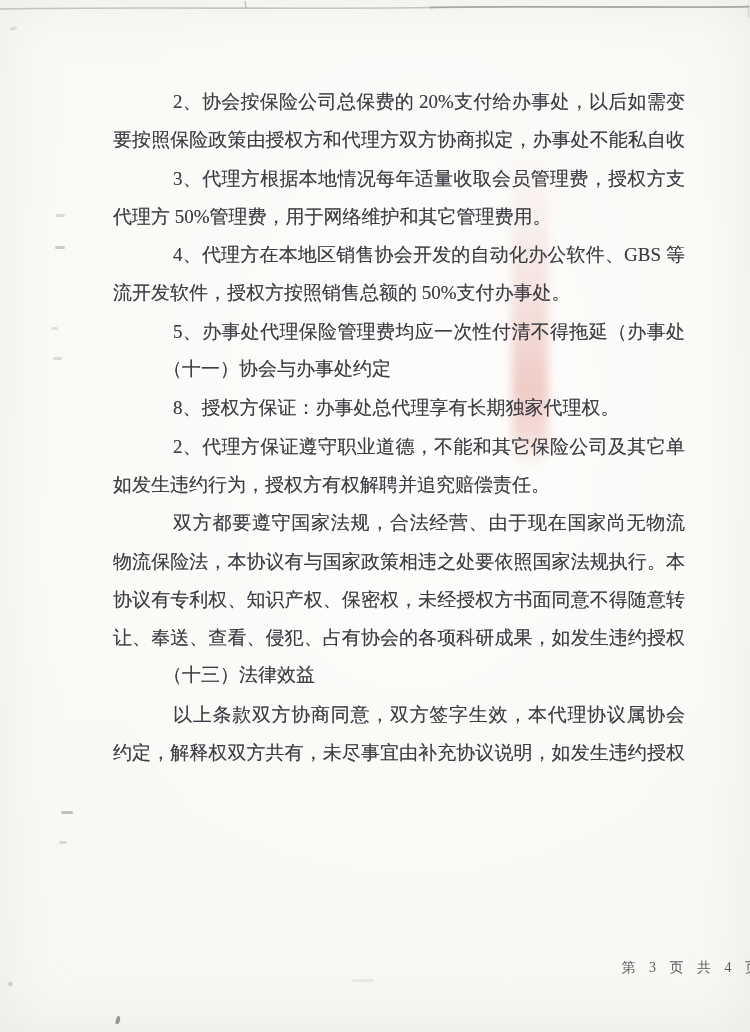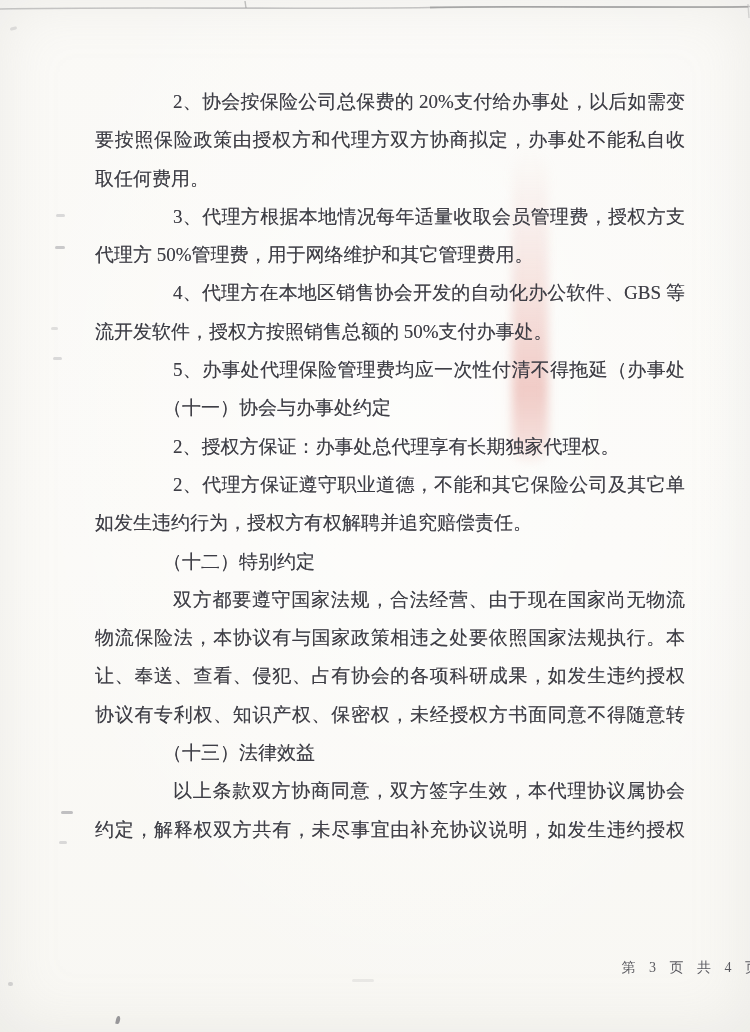--- a/index.html
+++ b/index.html
@@ -32,22 +32,22 @@
     overflow: hidden;
     white-space: nowrap;
   }
   .line.fill {
     white-space: normal;
     text-align: justify;
     text-align-last: justify;
     text-justify: inter-character;
   }
   .line.item    { text-indent: 78px; }
-  .line.heading { text-indent: 68px; }
-  .line.cont    { text-indent: 0; }
+  .line.heading { text-indent: 68px; font-family: Liberation Mono, monospace; }
+  .line.cont    { text-indent: 0; margin-left: 18px; }
   
   .footer {
     position: absolute;
     top: 955px; left: 14px;
     width: 750px; height: 26px;
     line-height: 26px;
     text-align: right;
     font-size: 14px;
     letter-spacing: 5px;
     color: var(--ink, #3e3e46);
@@ -118,35 +118,33 @@
   <div class="speck s5"></div>
   <div class="speck s6"></div>
   <div class="speck s7"></div>
   <div class="speck s8"></div>
   <div class="speck s9"></div>
   <div class="comma-mark"></div>
 
   <div class="doc">
       <div class="line item fill">2、协会按保险公司总保费的 20%支付给办事处，以后如需变更</div>
       <div class="line cont fill">要按照保险政策由授权方和代理方双方协商拟定，办事处不能私自收</div>
-      <div class="line cont">取任何费用。</div>
       <div class="line item fill">3、代理方根据本地情况每年适量收取会员管理费，授权方支付</div>
       <div class="line cont">代理方 50%管理费，用于网络维护和其它管理费用。</div>
       <div class="line item fill">4、代理方在本地区销售协会开发的自动化办公软件、GBS 等物</div>
       <div class="line cont">流开发软件，授权方按照销售总额的 50%支付办事处。</div>
       <div class="line item fill">5、办事处代理保险管理费均应一次性付清不得拖延（办事处不</div>
       <div class="line heading">（十一）协会与办事处约定</div>
-      <div class="line item">2、授权方保证：办事处总代理享有长期独家代理权。</div>
+      <div class="line item">8、授权方保证：办事处总代理享有长期独家代理权。</div>
       <div class="line item fill">2、代理方保证遵守职业道德，不能和其它保险公司及其它单位和</div>
       <div class="line cont">如发生违约行为，授权方有权解聘并追究赔偿责任。</div>
-      <div class="line heading">（十二）特别约定</div>
       <div class="line item fill">双方都要遵守国家法规，合法经营、由于现在国家尚无物流法、</div>
       <div class="line cont fill">物流保险法，本协议有与国家政策相违之处要依照国家法规执行。本</div>
+      <div class="line cont fill">协议有专利权、知识产权、保密权，未经授权方书面同意不得随意转</div>
       <div class="line cont fill">让、奉送、查看、侵犯、占有协会的各项科研成果，如发生违约授权</div>
-      <div class="line cont fill">协议有专利权、知识产权、保密权，未经授权方书面同意不得随意转</div>
       <div class="line heading">（十三）法律效益</div>
       <div class="line item fill">以上条款双方协商同意，双方签字生效，本代理协议属协会内部</div>
       <div class="line cont fill">约定，解释权双方共有，未尽事宜由补充协议说明，如发生违约授权</div>
     </div>
 
   <div class="footer">第 3 页 共 4 页</div>
 
 </div>
 
 </body></html>

